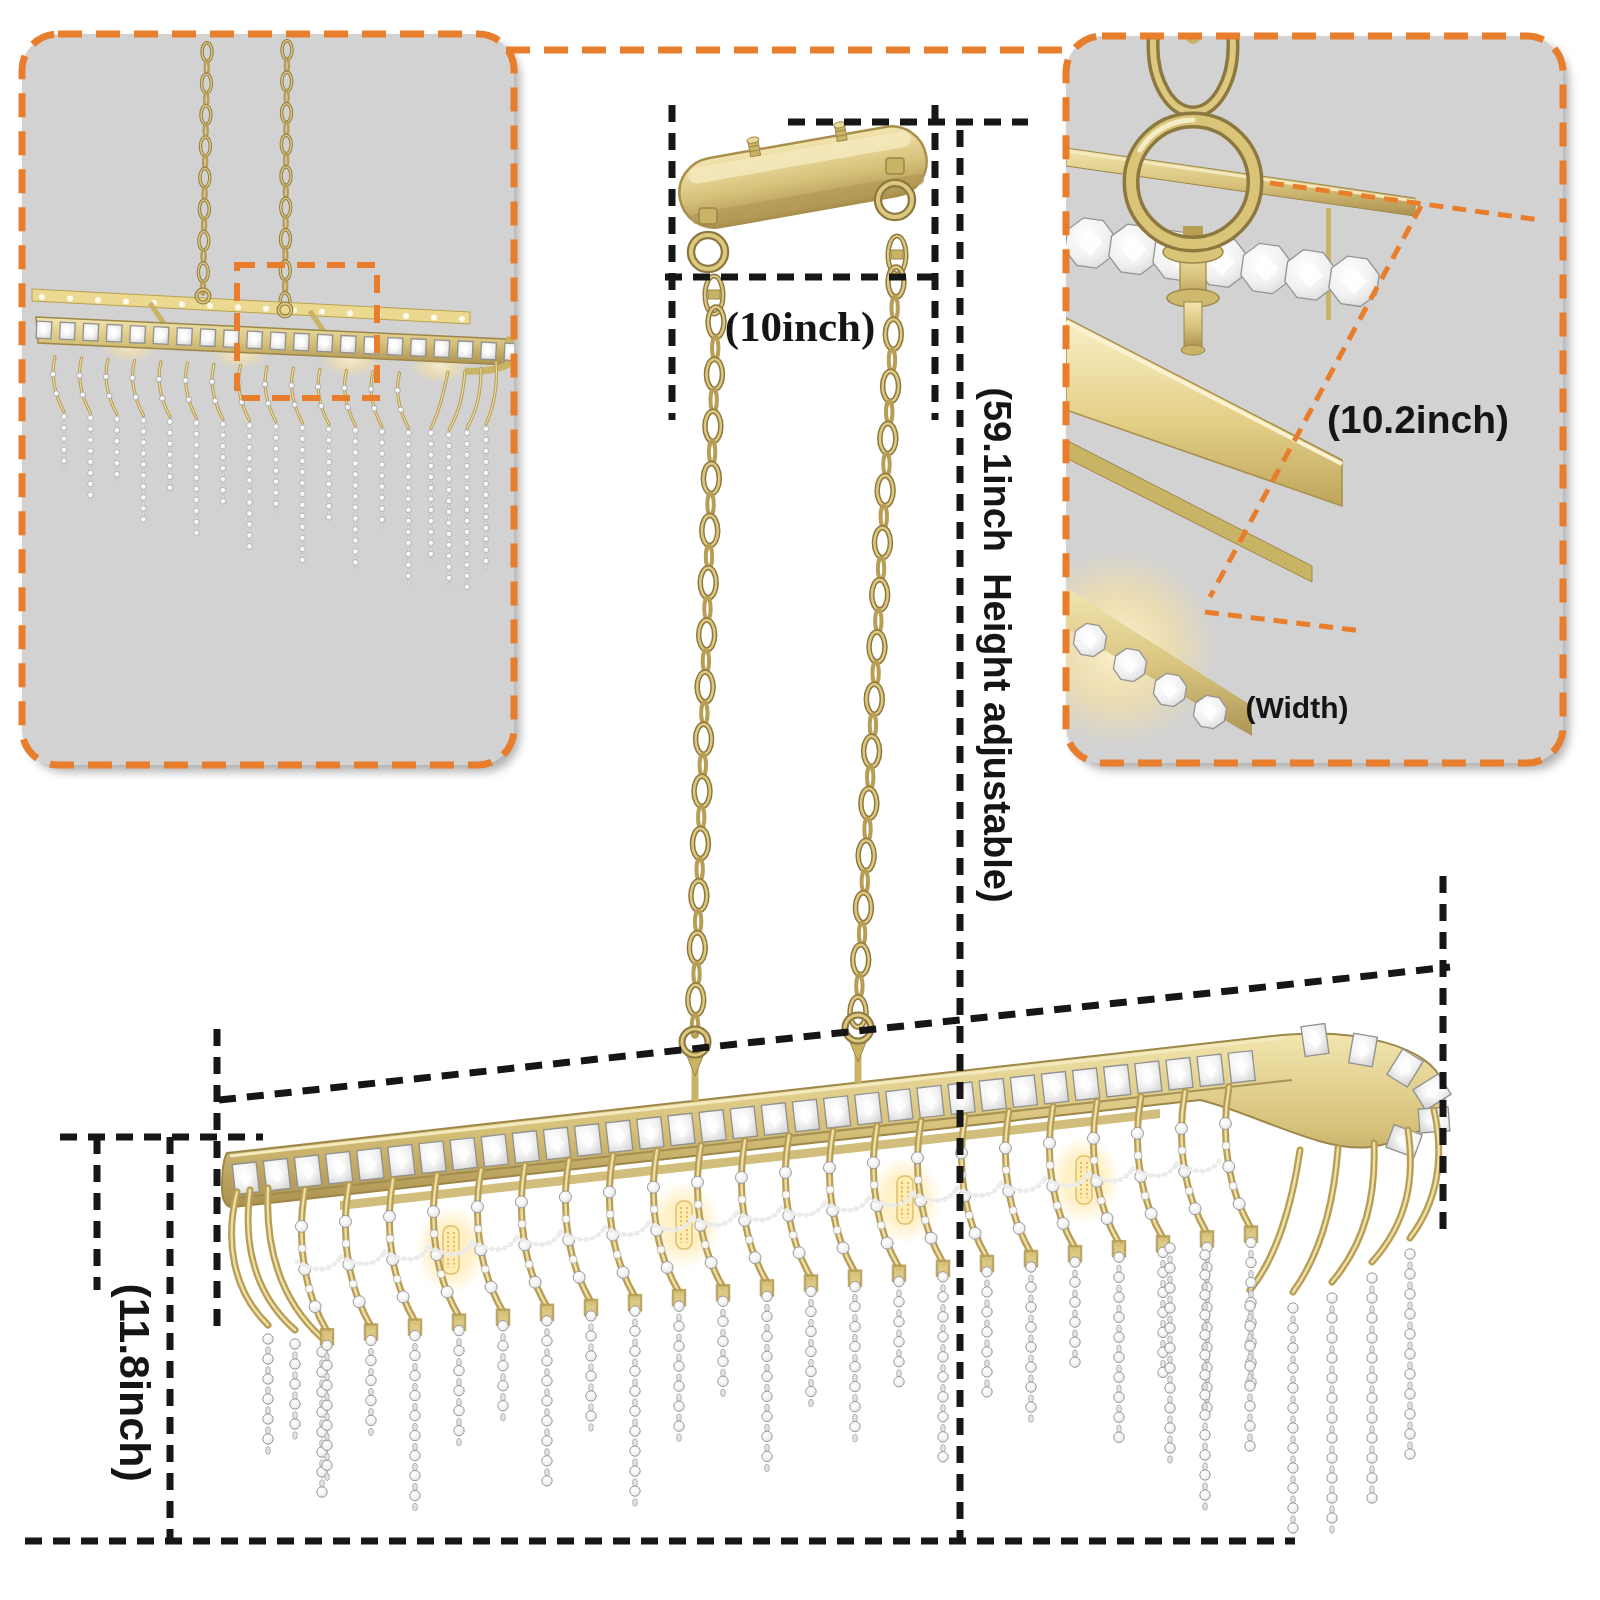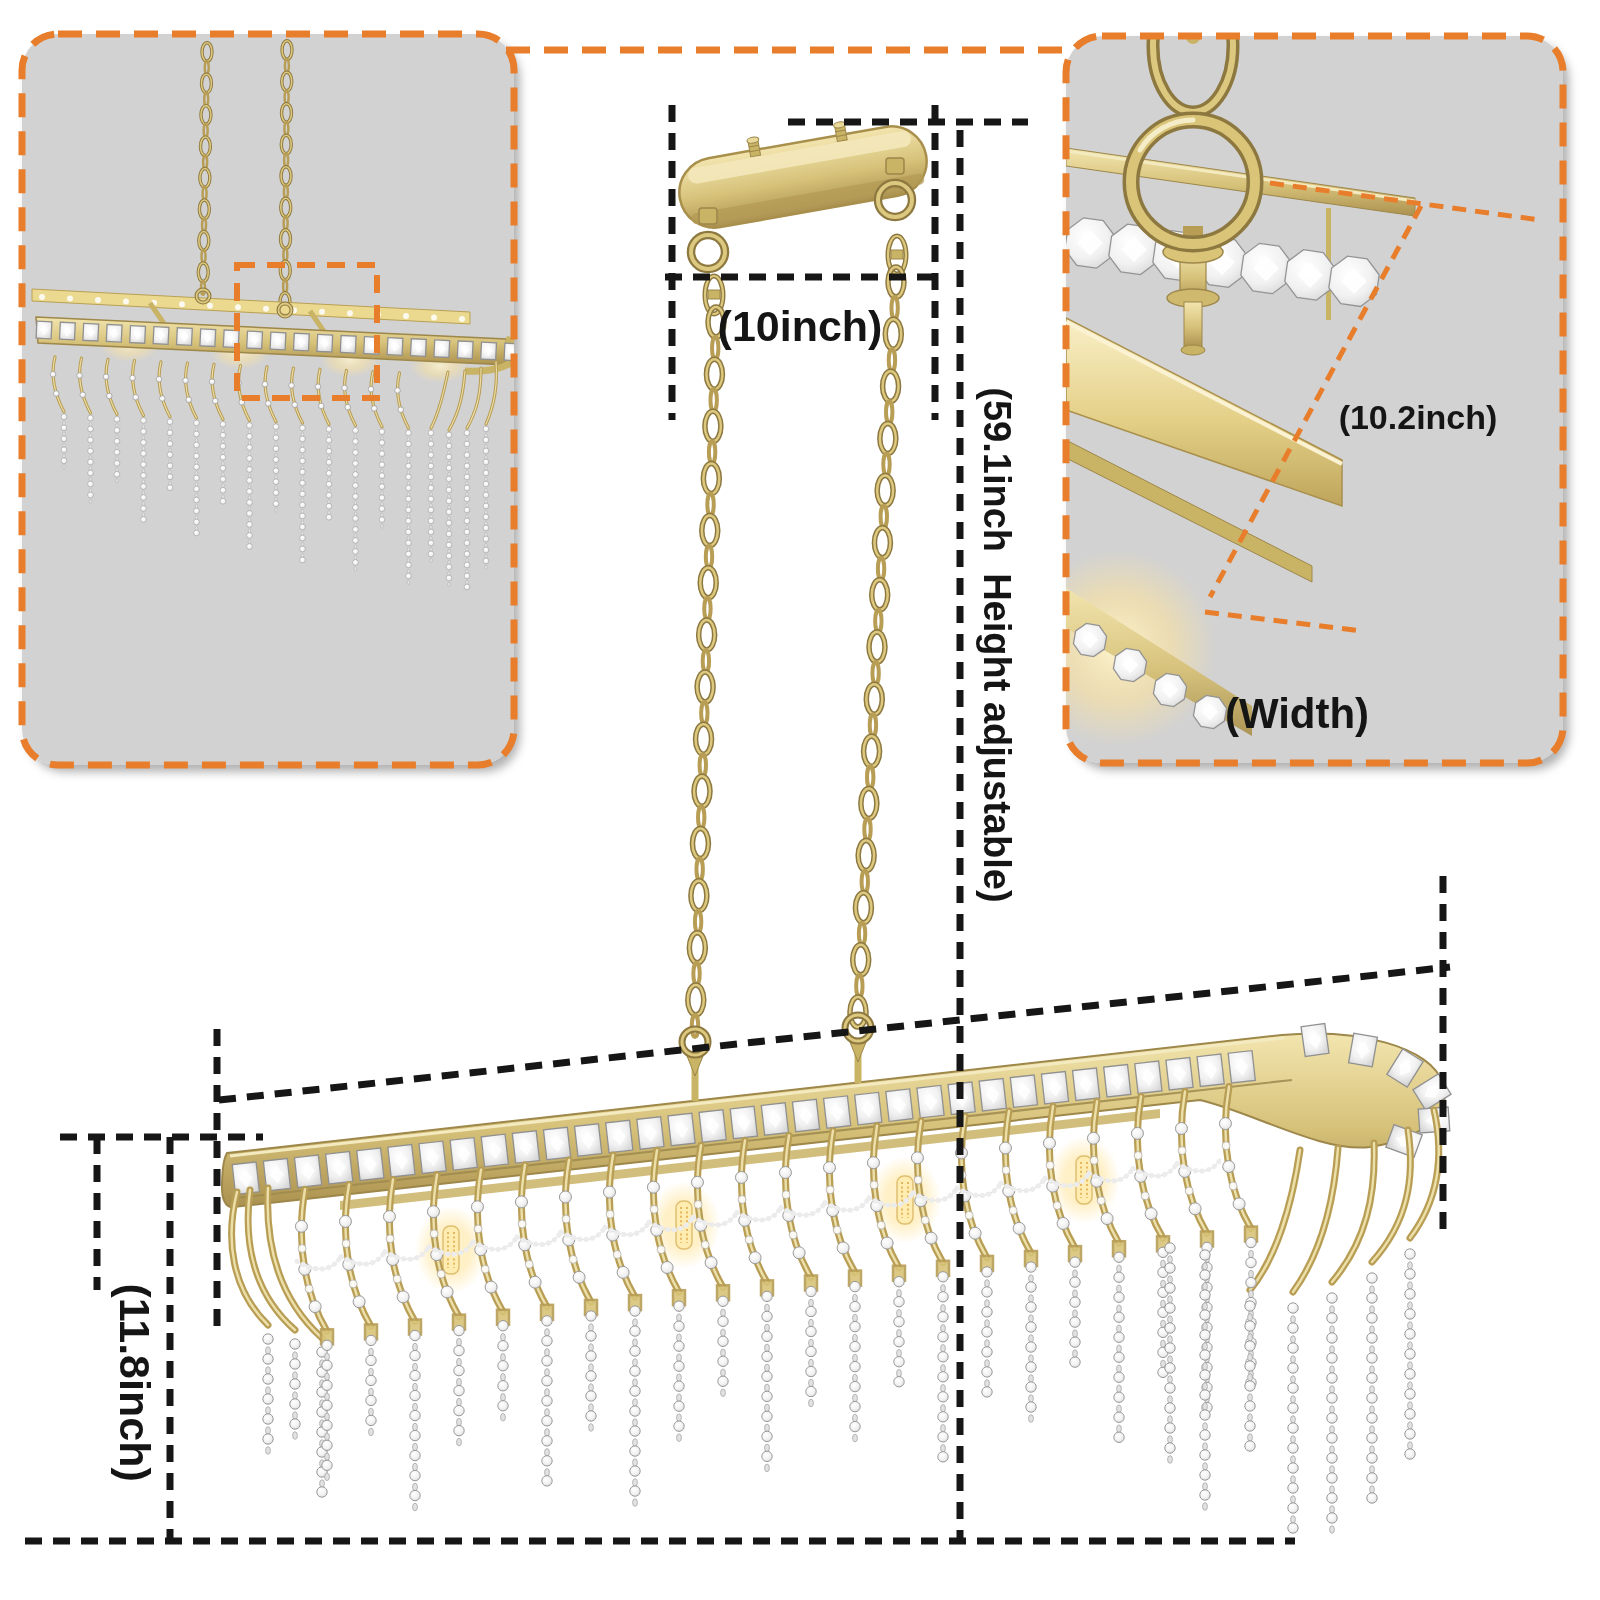--- a/index.html
+++ b/index.html
@@ -2,23 +2,23 @@
 <html><head>
 <meta charset="utf-8">
 <style>
   html,body{margin:0;padding:0;background:#ffffff;}
   #stage{position:relative;width:1600px;height:1600px;overflow:hidden;
          font-family:"Liberation Sans",sans-serif;background:#ffffff;}
   #artwork{position:absolute;left:0;top:0;width:1600px;height:1600px;}
   .lbl{position:absolute;color:#151515;font-weight:700;text-align:center;
        white-space:pre;line-height:1.05;letter-spacing:0px;}
   #lbl-topview{left:132px;top:698px;width:280px;font-size:40px;}
-  #lbl-w102{left:1288px;top:400px;width:260px;font-size:34px;text-align:center;}
-  #lbl-width{left:1187px;top:692px;width:220px;font-size:42px;}
-  #lbl-10inch{left:690px;top:304px;width:220px;font-size:43px;}
+  #lbl-w102{left:1288px;top:400px;width:260px;font-size:39px;text-align:center;}
+  #lbl-width{left:1187px;top:692px;width:220px;font-size:30px;}
+  #lbl-10inch{left:690px;top:304px;width:220px;font-size:43px;font-family:Liberation Serif, serif;}
   #lbl-591{left:716px;top:625px;width:560px;font-size:38px;transform:rotate(90deg);}
   #lbl-394{left:458px;top:996px;width:240px;font-size:43px;}
   #lbl-118{left:-16px;top:1360px;width:300px;font-size:43px;transform:rotate(90deg);}
 </style>
 </head>
 <body>
 
 <div id="stage">
 
 <svg id="artwork" viewBox="0 0 1600 1600" xmlns="http://www.w3.org/2000/svg">

